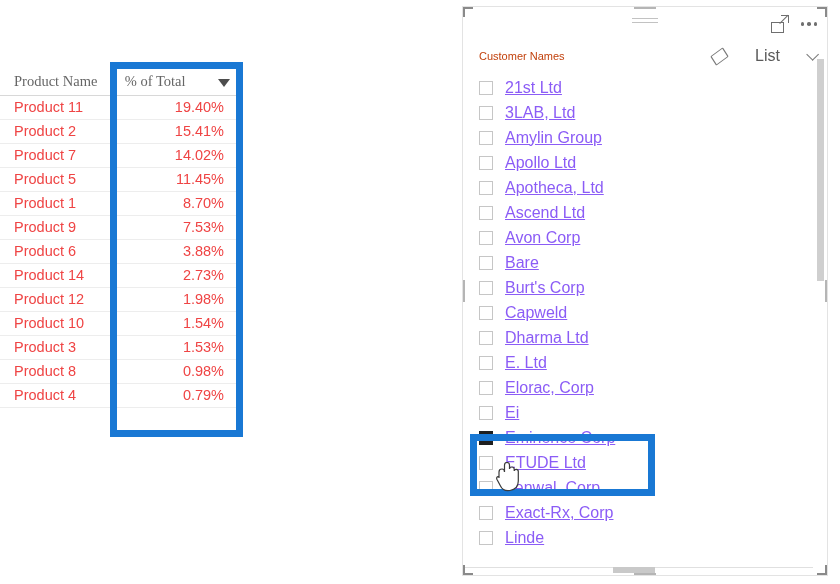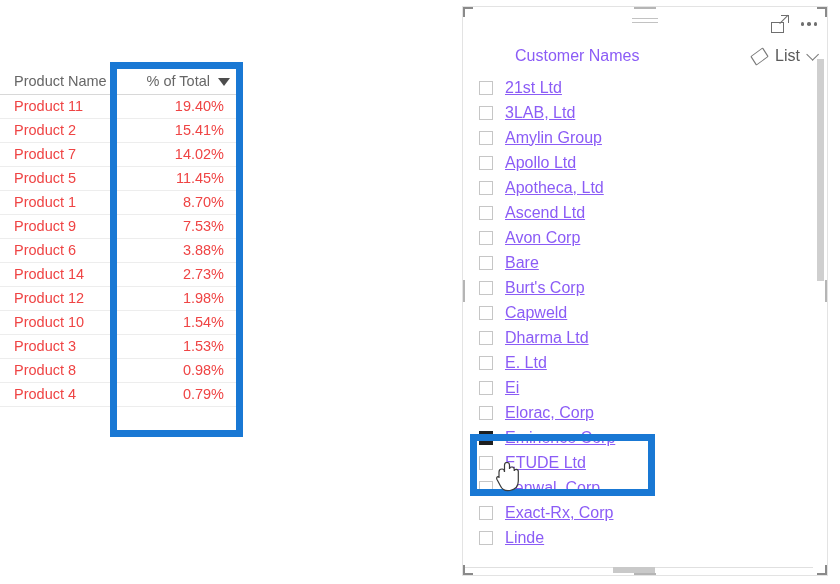--- a/index.html
+++ b/index.html
@@ -20,23 +20,24 @@
   .tbl th, .tbl td {
     font-size: 14.5px;
     padding: 3px 0 4px 0;
     color: #ef4444;
     font-weight: normal;
     white-space: nowrap;
   }
   .tbl thead th {
     color: #666; border-bottom: 1px solid #d8d8d8;
     padding-bottom: 5px;
+    font-family: Liberation Serif, serif;
   }
   .th-name { text-align: left; padding-left: 14px !important; }
-  .th-pct  { text-align: right; padding-right: 26px !important; position: relative; }
+  .th-pct  { text-align: left; padding-right: 26px !important; position: relative; }
   .sort-caret {
     position: absolute; right: 6px; top: 50%; transform: translateY(-50%);
     width: 0; height: 0;
     border-left: 6px solid transparent;
     border-right: 6px solid transparent;
     border-top: 8px solid #4d4d4d;
   }
   .tbl tbody td { border-bottom: 1px solid #ededed; }
   .td-name { text-align: left; padding-left: 14px !important; color:#4a4a4a; }
   .td-pct  { text-align: right; padding-right: 12px !important; color:#4a4a4a; }
@@ -96,22 +97,22 @@
   }
   .icon-ellipsis { display:flex; gap:3px; align-items:center; }
   .icon-ellipsis span {
     width: 3.5px; height: 3.5px; border-radius: 50%; background: #6f6f6f;
   }
 
   .slicer-header {
     position: relative; height: 30px; padding: 0 12px 0 16px;
     display: flex; align-items: center; justify-content: space-between;
   }
-  .slicer-title { font-size: 16px; color: #8b5cf6; margin-left: 36px; }
-  .slicer-header-right { display: flex; align-items: center; gap: 6px; }
+  .slicer-title { font-size: 11px; color: #c2410c; }
+  .slicer-header-right { display: flex; align-items: center; gap: 26px; }
   .icon-eraser { width: 17px; height: 15px; position: relative; }
   .icon-eraser:before {
     content:""; position:absolute; left:1px; top:1px;
     width: 11px; height: 11px; border: 1.4px solid #7a7a7a;
     transform: skewX(-20deg) rotate(-45deg);
     border-radius: 1px;
   }
   .list-label { font-size: 16px; color: #5a5a5a; }
   .chev {
     width: 9px; height: 9px; border-right: 1.5px solid #7a7a7a;
@@ -320,25 +321,25 @@
         <div class="slicer-item">
           <div class="cbx"></div>
           <div class="item-label">Dharma Ltd</div>
         </div>
         <div class="slicer-item">
           <div class="cbx"></div>
           <div class="item-label">E. Ltd</div>
         </div>
         <div class="slicer-item">
           <div class="cbx"></div>
+          <div class="item-label">Elorac, Corp</div>
+        </div>
+        <div class="slicer-item">
+          <div class="cbx"></div>
           <div class="item-label">Ei</div>
-        </div>
-        <div class="slicer-item">
-          <div class="cbx"></div>
-          <div class="item-label">Elorac, Corp</div>
         </div>
         <div class="slicer-item">
           <div class="cbx checked"></div>
           <div class="item-label">Eminence Corp</div>
         </div>
         <div class="slicer-item">
           <div class="cbx"></div>
           <div class="item-label">ETUDE Ltd</div>
         </div>
         <div class="slicer-item">

